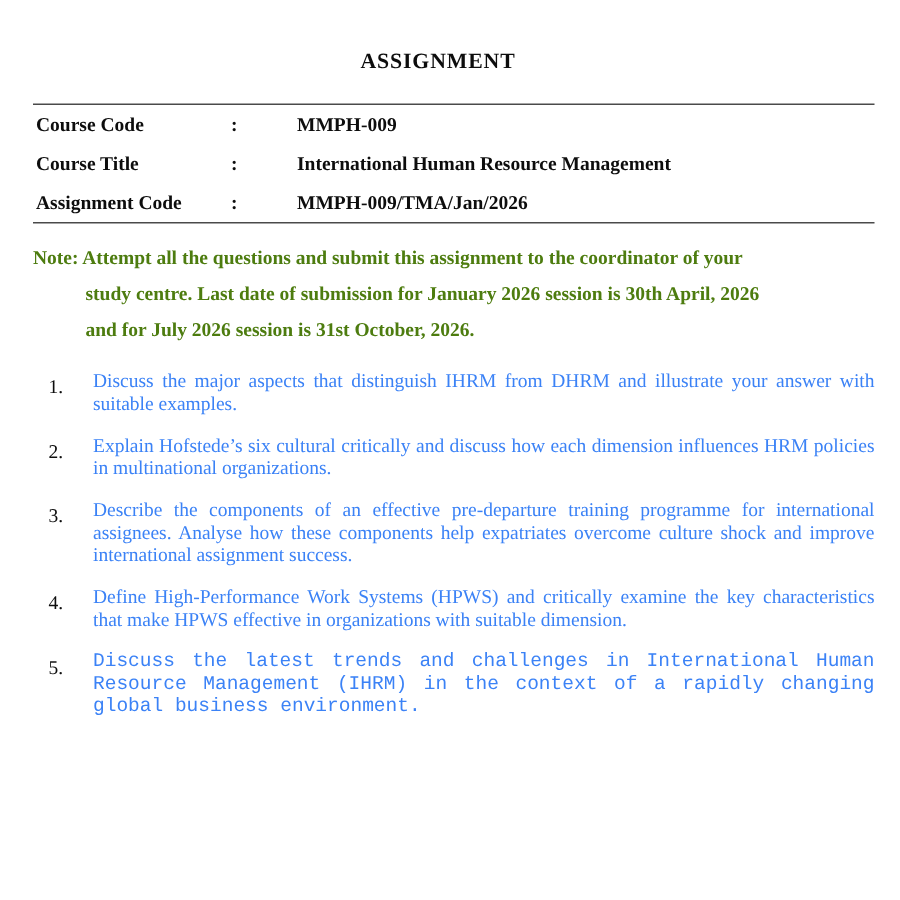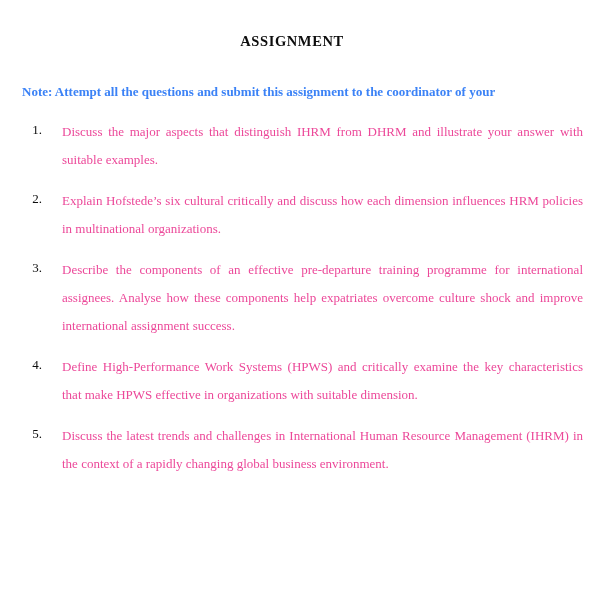--- a/index.html
+++ b/index.html
@@ -56,21 +56,21 @@
   .meta-label { width: 130px; padding-left: 2px !important; }
   .meta-colon { width: 44px; }
   .meta-value { width: 385px; }
 
   
   .note {
     margin: 11px 17px 0 22px;
     font-weight: bold;
     font-size: 13px;
     line-height: 24px;
-    color: #3b82f6;
+    color: #4d7c0f;
     text-align: left;
   }
   .note-line {
     display: block;
     white-space: nowrap;
   }
   .note-line.indented {
     padding-left: 35px;
   }
 
@@ -88,42 +88,59 @@
     width: 20px;
     font-size: 13px;
     line-height: 24.5px;
     text-align: right;
     padding-right: 0;
     color: #0d0d0d;
   }
   .q-text {
     flex: 1 1 auto;
     font-size: 13px;
-    line-height: 28px;
+    line-height: 15px;
     text-align: justify;
     text-justify: inter-word;
-    color: #ec4899;
+    color: #3b82f6;
     padding-left: 20px;
   }
-  .q-item.last .q-text { text-align: justify; }
+  .q-item.last .q-text { text-align: justify; font-family: Liberation Mono, monospace; }
 </style>
 </head>
 <body>
 
 <div class="page">
 
   <h1 class="doc-title">ASSIGNMENT</h1>
 
   <table class="meta-table">
     <tbody>
+      <tr>
+        <td class="meta-label">Course Code</td>
+        <td class="meta-colon">:</td>
+        <td class="meta-value">MMPH-009</td>
+      </tr>
+      <tr>
+        <td class="meta-label">Course Title</td>
+        <td class="meta-colon">:</td>
+        <td class="meta-value">International Human Resource Management</td>
+      </tr>
+      <tr>
+        <td class="meta-label">Assignment Code</td>
+        <td class="meta-colon">:</td>
+        <td class="meta-value">MMPH-009/TMA/Jan/2026</td>
+      </tr>
     </tbody>
   </table>
 
   <div class="note">
     <span class="note-line">Note: Attempt all the questions and submit this assignment to the coordinator of your</span>
+    <span class="note-line indented">study centre. Last date of submission for January 2026 session is 30th April, 2026</span>
+    <span class="note-line indented">and for July 2026 session is 31st October, 2026.</span>
   </div>
 
   <ol class="questions" style="list-style:none;padding:0;">
     <li class="q-item">
       <span class="q-num">1.</span>
       <span class="q-text">Discuss the major aspects that distinguish IHRM from DHRM and illustrate your answer with suitable examples.</span>
     </li>
     <li class="q-item">
       <span class="q-num">2.</span>
       <span class="q-text">Explain Hofstede’s six cultural critically and discuss how each dimension influences HRM policies in multinational organizations.</span>

